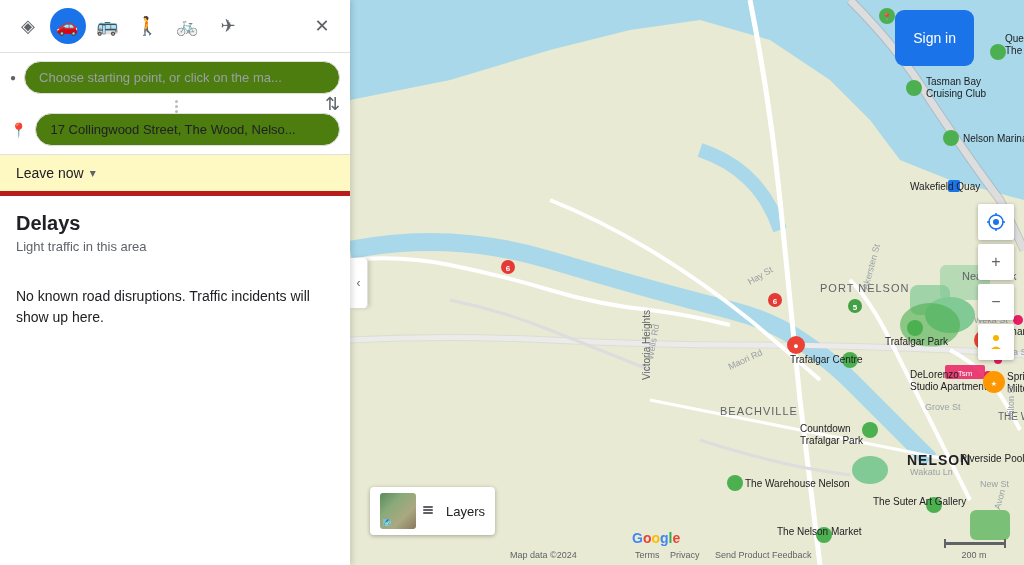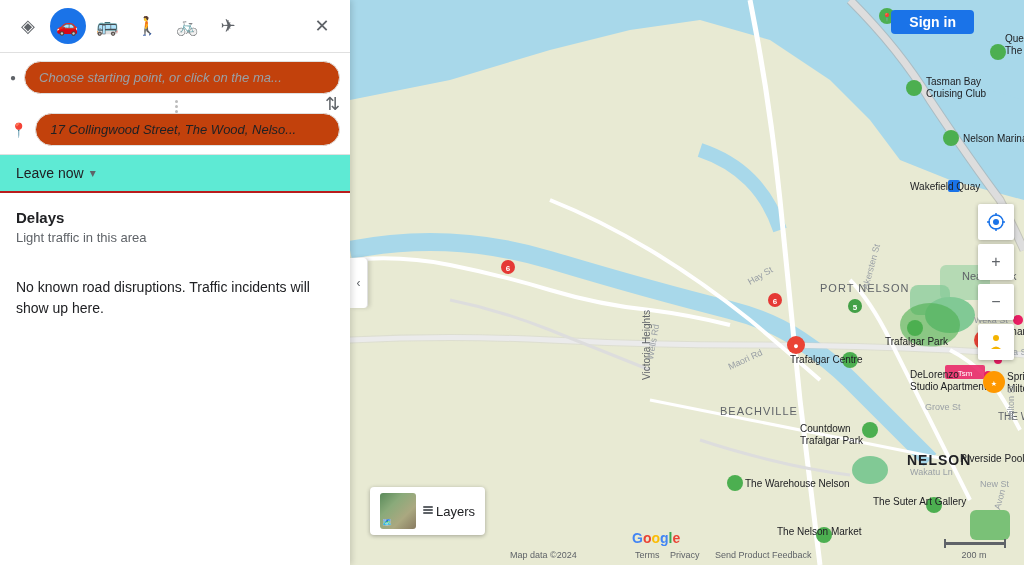--- a/index.html
+++ b/index.html
@@ -56,23 +56,22 @@
     .input-row:last-of-type { margin-bottom: 0; }
     .dot-icon { font-size: 10px; color: #5f6368; }
     .pin-icon { color: #ea4335; font-size: 14px; }
     .search-input {
       flex: 1;
       border: 1px solid #e0e0e0;
       border-radius: 24px;
       padding: 8px 14px;
       font-size: 13px;
       color: #202124;
-      background: #c2410c;
+      background: #4d7c0f;
       outline: none;
-      font-style: italic;
     }
     .search-input::placeholder { color: #9aa0a6; }
     .swap-btn {
       position: absolute;
       right: 10px;
       top: 50%;
       transform: translateY(-50%);
       background: none;
       border: none;
       cursor: pointer;
@@ -92,22 +91,22 @@
     .dots-divider span {
       width: 3px; height: 3px;
       background: #bbb;
       border-radius: 50%;
       display: block;
     }
 
     
     #leave-now-bar {
       padding: 10px 16px;
-      border-bottom: 2px solid #b91c1c;
-      background: #5eead4;
+      border-bottom: 5px solid #b91c1c;
+      background: #fef9c3;
     }
     .leave-now-btn {
       display: flex;
       align-items: center;
       gap: 6px;
       background: none;
       border: none;
       cursor: pointer;
       font-size: 14px;
       color: #202124;
@@ -115,21 +114,21 @@
     }
     .leave-now-btn .arrow { font-size: 12px; color: #5f6368; }
 
     
     #delays-section {
       padding: 16px;
       flex: 1;
       overflow-y: auto;
     }
     .delays-title {
-      font-size: 15px;
+      font-size: 20px;
       font-weight: 600;
       color: #202124;
       margin-bottom: 4px;
     }
     .delays-subtitle {
       font-size: 13px;
       color: #5f6368;
       margin-bottom: 32px;
     }
     .delays-body {
@@ -196,24 +195,24 @@
     }
 
     
     .sign-in-btn {
       position: absolute;
       top: 10px;
       right: 50px;
       background: #1a73e8;
       color: #fff;
       border: none;
-      border-radius: 4px;
-      padding: 4px 18px;
+      border-radius: 9px;
+      padding: 20px 18px;
       font-size: 14px;
-      font-weight: 700;
+      font-weight: 400;
       cursor: pointer;
     }
 
     
     .apps-icon {
       position: absolute;
       top: 14px;
       right: 100px;
       font-size: 20px;
       color: #5f6368;
@@ -492,21 +491,21 @@
       </svg>
     </button>
   </div>
 
   
   <button class="layers-btn">
     <div style="width:36px;height:36px;background:#333;border-radius:3px;overflow:hidden;position:relative;">
       <div style="width:36px;height:36px;background:linear-gradient(135deg,#5a8a5a,#8aaa7a,#aaa880,#887a60);"></div>
       <div style="position:absolute;bottom:2px;left:2px;color:#fff;font-size:8px;">🗺️</div>
     </div>
-    <span style="display:flex;align-items:center;gap:2px;">
+    <span style="display:flex;align-items:center;gap:12px;">
       <svg width="12" height="12" viewBox="0 0 12 12">
         <rect x="1" y="7" width="10" height="2" rx="1" fill="#5f6368"></rect>
         <rect x="1" y="4" width="10" height="2" rx="1" fill="#5f6368"></rect>
         <rect x="1" y="1" width="10" height="2" rx="1" fill="#5f6368"></rect>
       </svg>
       <span>Layers</span>
     </span>
   </button>
 
   

